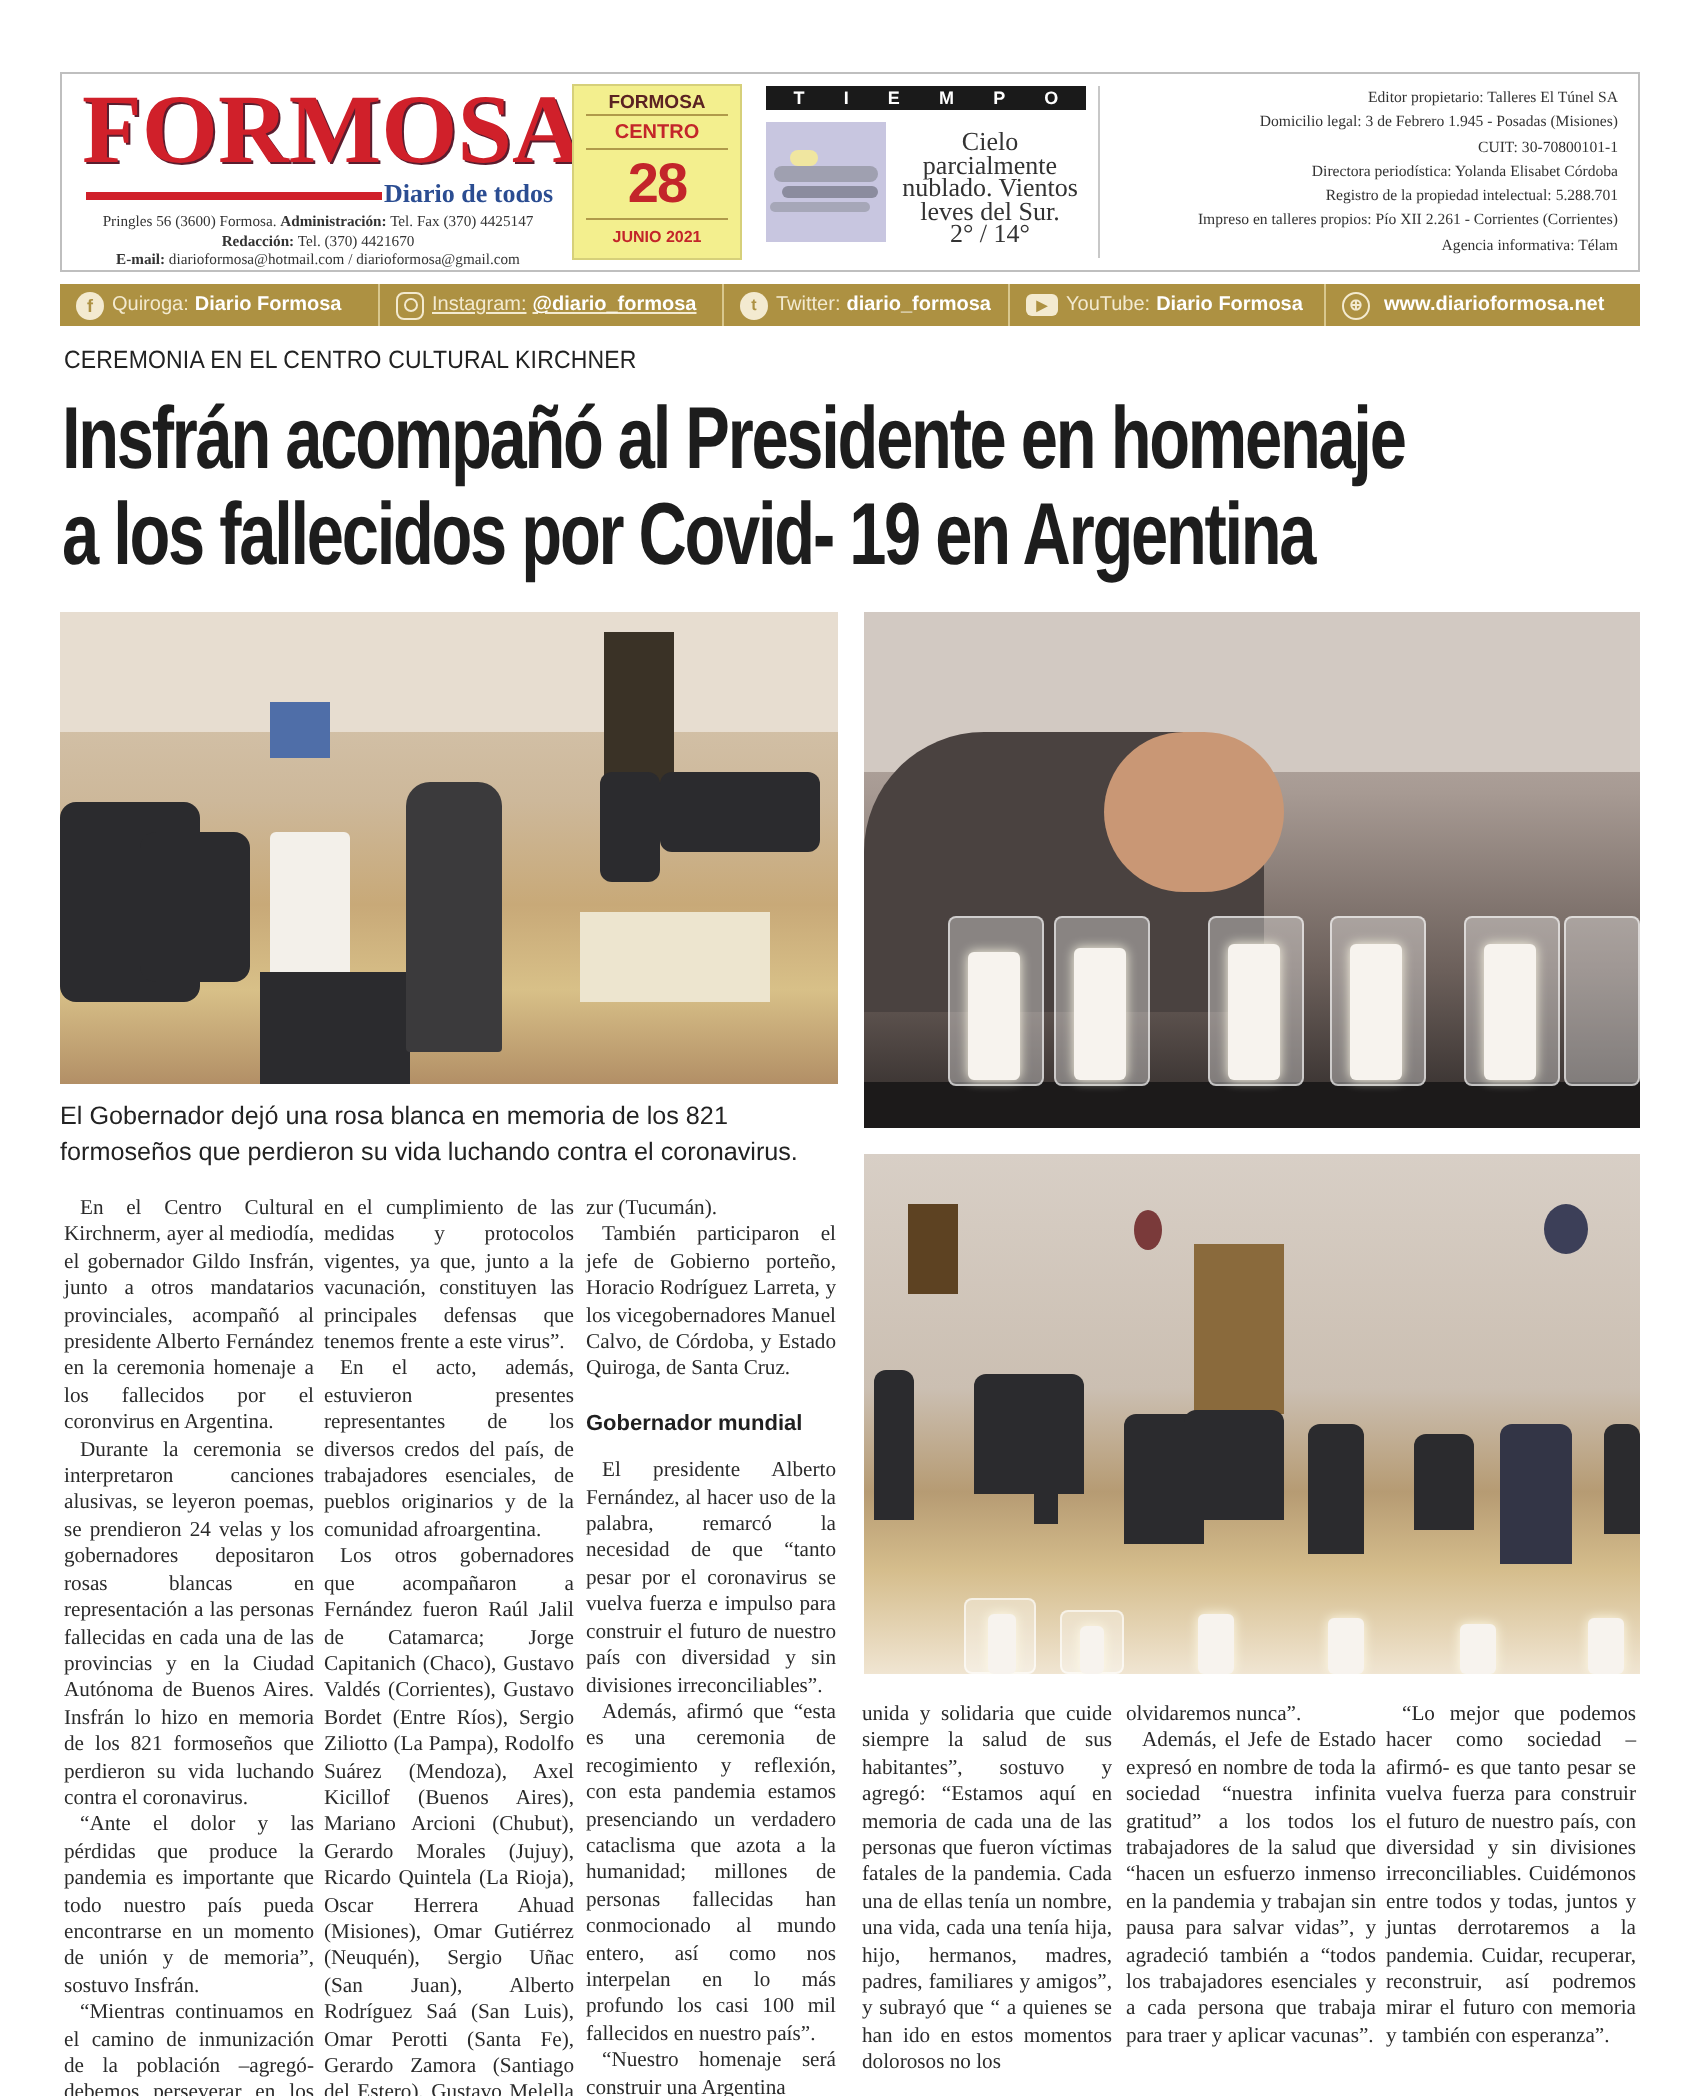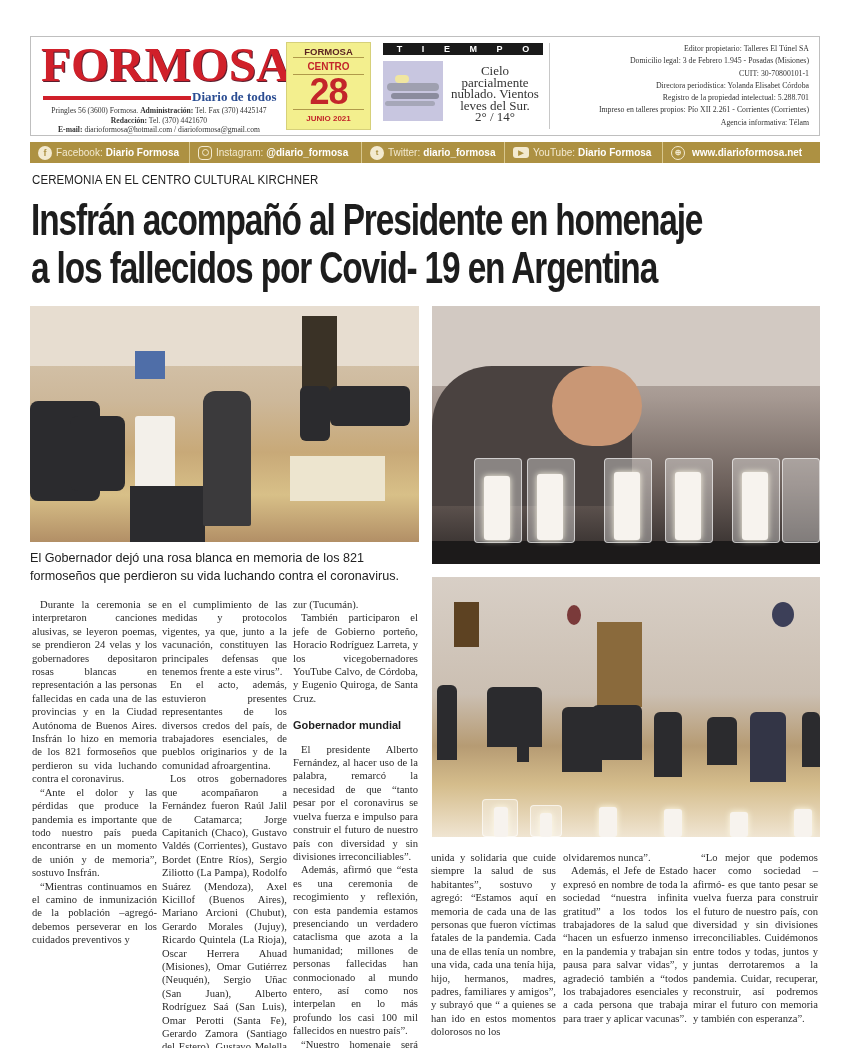--- a/index.html
+++ b/index.html
@@ -29,21 +29,21 @@
   }
   .logo-contact b { font-weight: bold; }
 
   .date-box {
     position: absolute; left: 255px; top: 5px; width: 85px; height: 88px;
     background: #f3ef8e; border: 1px solid #d6d07a; text-align: center;
     font-family: "Liberation Sans", sans-serif; font-weight: bold;
   }
   .date-city { font-size: 9.5px; color: #5b2222; padding-top: 3px; height: 15px; border-bottom: 1px solid #b09a4a; margin: 0 6px; }
   .date-day { font-size: 10px; color: #c3252a; padding-top: 3px; height: 16px; }
-  .date-num { font-size: 36px; line-height: 34px; color: #c3252a; border-top: 1px solid #b09a4a; border-bottom: 1px solid #b09a4a; margin: 0 6px; letter-spacing: -1px; }
+  .date-num { font-size: 28px; line-height: 34px; color: #c3252a; border-top: 1px solid #b09a4a; border-bottom: 1px solid #b09a4a; margin: 0 6px; letter-spacing: -1px; }
   .date-month { font-size: 8px; color: #c3252a; padding-top: 4px; }
 
   .weather { position: absolute; left: 352px; top: 6px; width: 160px; height: 88px; }
   .weather-title {
     background: #1a1a1a; color: #fff; height: 12px; font-family: "Liberation Sans", sans-serif;
     font-weight: bold; font-size: 9px; line-height: 12px; display: flex; justify-content: space-around; padding: 0 4px;
   }
   .weather-icon {
     position: absolute; left: 0; top: 18px; width: 60px; height: 60px; background: #c8c6e0;
     overflow: hidden;
@@ -192,24 +192,24 @@
     <div><b>Directora periodística:</b> <span>Yolanda Elisabet Córdoba</span></div>
     <div><b>Registro de la propiedad intelectual:</b> <span>5.288.701</span></div>
     <div><b>Impreso en talleres propios:</b> <span>Pío XII 2.261 - Corrientes (Corrientes)</span></div>
     <div><b>Agencia informativa:</b> <span>Télam</span></div>
   </div>
 </header>
 
 <nav class="social-bar">
   <a class="social-item" style="width:160px;">
     <span class="s-icon s-fb">f</span>
-    <span>Facebook:</span>
+    <span>Quiroga:</span>
       <b>Diario Formosa</b>
   </a>
-  <a class="social-item" style="width:172px;">
+  <a class="social-item" style="width:172px;text-decoration:underline;">
     <span class="s-icon s-ig"></span>
     <span>Instagram:</span>
       <b>@diario_formosa</b>
   </a>
   <a class="social-item" style="width:143px;">
     <span class="s-icon s-tw">t</span>
     <span>Twitter:</span>
       <b>diario_formosa</b>
   </a>
   <a class="social-item" style="width:158px;">
@@ -281,34 +281,35 @@
   <div class="ph-shape ph-candle" style="left:108px;top:236px;width:12px;height:24px;"></div>
   <div class="ph-shape ph-candle" style="left:167px;top:230px;width:18px;height:30px;"></div>
   <div class="ph-shape ph-candle" style="left:232px;top:232px;width:18px;height:28px;"></div>
   <div class="ph-shape ph-candle" style="left:298px;top:235px;width:18px;height:25px;"></div>
   <div class="ph-shape ph-candle" style="left:362px;top:232px;width:18px;height:28px;"></div>
 </div>
 
 <p class="caption">El Gobernador dejó una rosa blanca en memoria de los 821 formoseños que perdieron su vida luchando contra el coronavirus.</p>
 
 <div class="col col-1">
+  <p>En el Centro Cultural Kirchnerm, ayer al mediodía, el gobernador Gildo Insfrán, junto a otros mandatarios provinciales, acompañó al presidente Alberto Fernández en la ceremonia homenaje a los fallecidos por el coronvirus en Argentina.</p>
   <p>Durante la ceremonia se interpretaron canciones alusivas, se leyeron poemas, se prendieron 24 velas y los gobernadores depositaron rosas blancas en representación a las personas fallecidas en cada una de las provincias y en la Ciudad Autónoma de Buenos Aires. Insfrán lo hizo en memoria de los 821 formoseños que perdieron su vida luchando contra el coronavirus.</p>
   <p>“Ante el dolor y las pérdidas que produce la pandemia es importante que todo nuestro país pueda encontrarse en un momento de unión y de memoria”, sostuvo Insfrán.</p>
   <p>“Mientras continuamos en el camino de inmunización de la población –agregó- debemos perseverar en los cuidados preventivos y</p>
 </div>
 
 <div class="col col-2">
   <p class="noindent">en el cumplimiento de las medidas y protocolos vigentes, ya que, junto a la vacunación, constituyen las principales defensas que tenemos frente a este virus”.</p>
   <p>En el acto, además, estuvieron presentes representantes de los diversos credos del país, de trabajadores esenciales, de pueblos originarios y de la comunidad afroargentina.</p>
   <p>Los otros gobernadores que acompañaron a Fernández fueron Raúl Jalil de Catamarca; Jorge Capitanich (Chaco), Gustavo Valdés (Corrientes), Gustavo Bordet (Entre Ríos), Sergio Ziliotto (La Pampa), Rodolfo Suárez (Mendoza), Axel Kicillof (Buenos Aires), Mariano Arcioni (Chubut), Gerardo Morales (Jujuy), Ricardo Quintela (La Rioja), Oscar Herrera Ahuad (Misiones), Omar Gutiérrez (Neuquén), Sergio Uñac (San Juan), Alberto Rodríguez Saá (San Luis), Omar Perotti (Santa Fe), Gerardo Zamora (Santiago del Estero), Gustavo Melella (Tierra del Fuego) y Juan Man-</p>
 </div>
 
 <div class="col col-3">
   <p class="noindent">zur (Tucumán).</p>
-  <p>También participaron el jefe de Gobierno porteño, Horacio Rodríguez Larreta, y los vicegobernadores YouTube Calvo, de Córdoba, y Eugenio Quiroga, de Santa Cruz.</p>
+  <p>También participaron el jefe de Gobierno porteño, Horacio Rodríguez Larreta, y los vicegobernadores Manuel Calvo, de Córdoba, y Estado Quiroga, de Santa Cruz.</p>
   <h3 class="subhead">Gobernador mundial</h3>
   <p>El presidente Alberto Fernández, al hacer uso de la palabra, remarcó la necesidad de que “tanto pesar por el coronavirus se vuelva fuerza e impulso para construir el futuro de nuestro país con diversidad y sin divisiones irreconciliables”.</p>
   <p>Además, afirmó que “esta es una ceremonia de recogimiento y reflexión, con esta pandemia estamos presenciando un verdadero cataclisma que azota a la humanidad; millones de personas fallecidas han conmocionado al mundo entero, así como nos interpelan en lo más profundo los casi 100 mil fallecidos en nuestro país”.</p>
   <p>“Nuestro homenaje será construir una Argentina</p>
 </div>
 
 <div class="col col-4">
   <p class="noindent">unida y solidaria que cuide siempre la salud de sus habitantes”, sostuvo y agregó: “Estamos aquí en memoria de cada una de las personas que fueron víctimas fatales de la pandemia. Cada una de ellas tenía un nombre, una vida, cada una tenía hija, hijo, hermanos, madres, padres, familiares y amigos”, y subrayó que “ a quienes se han ido en estos momentos dolorosos no los</p>
 </div>
 

